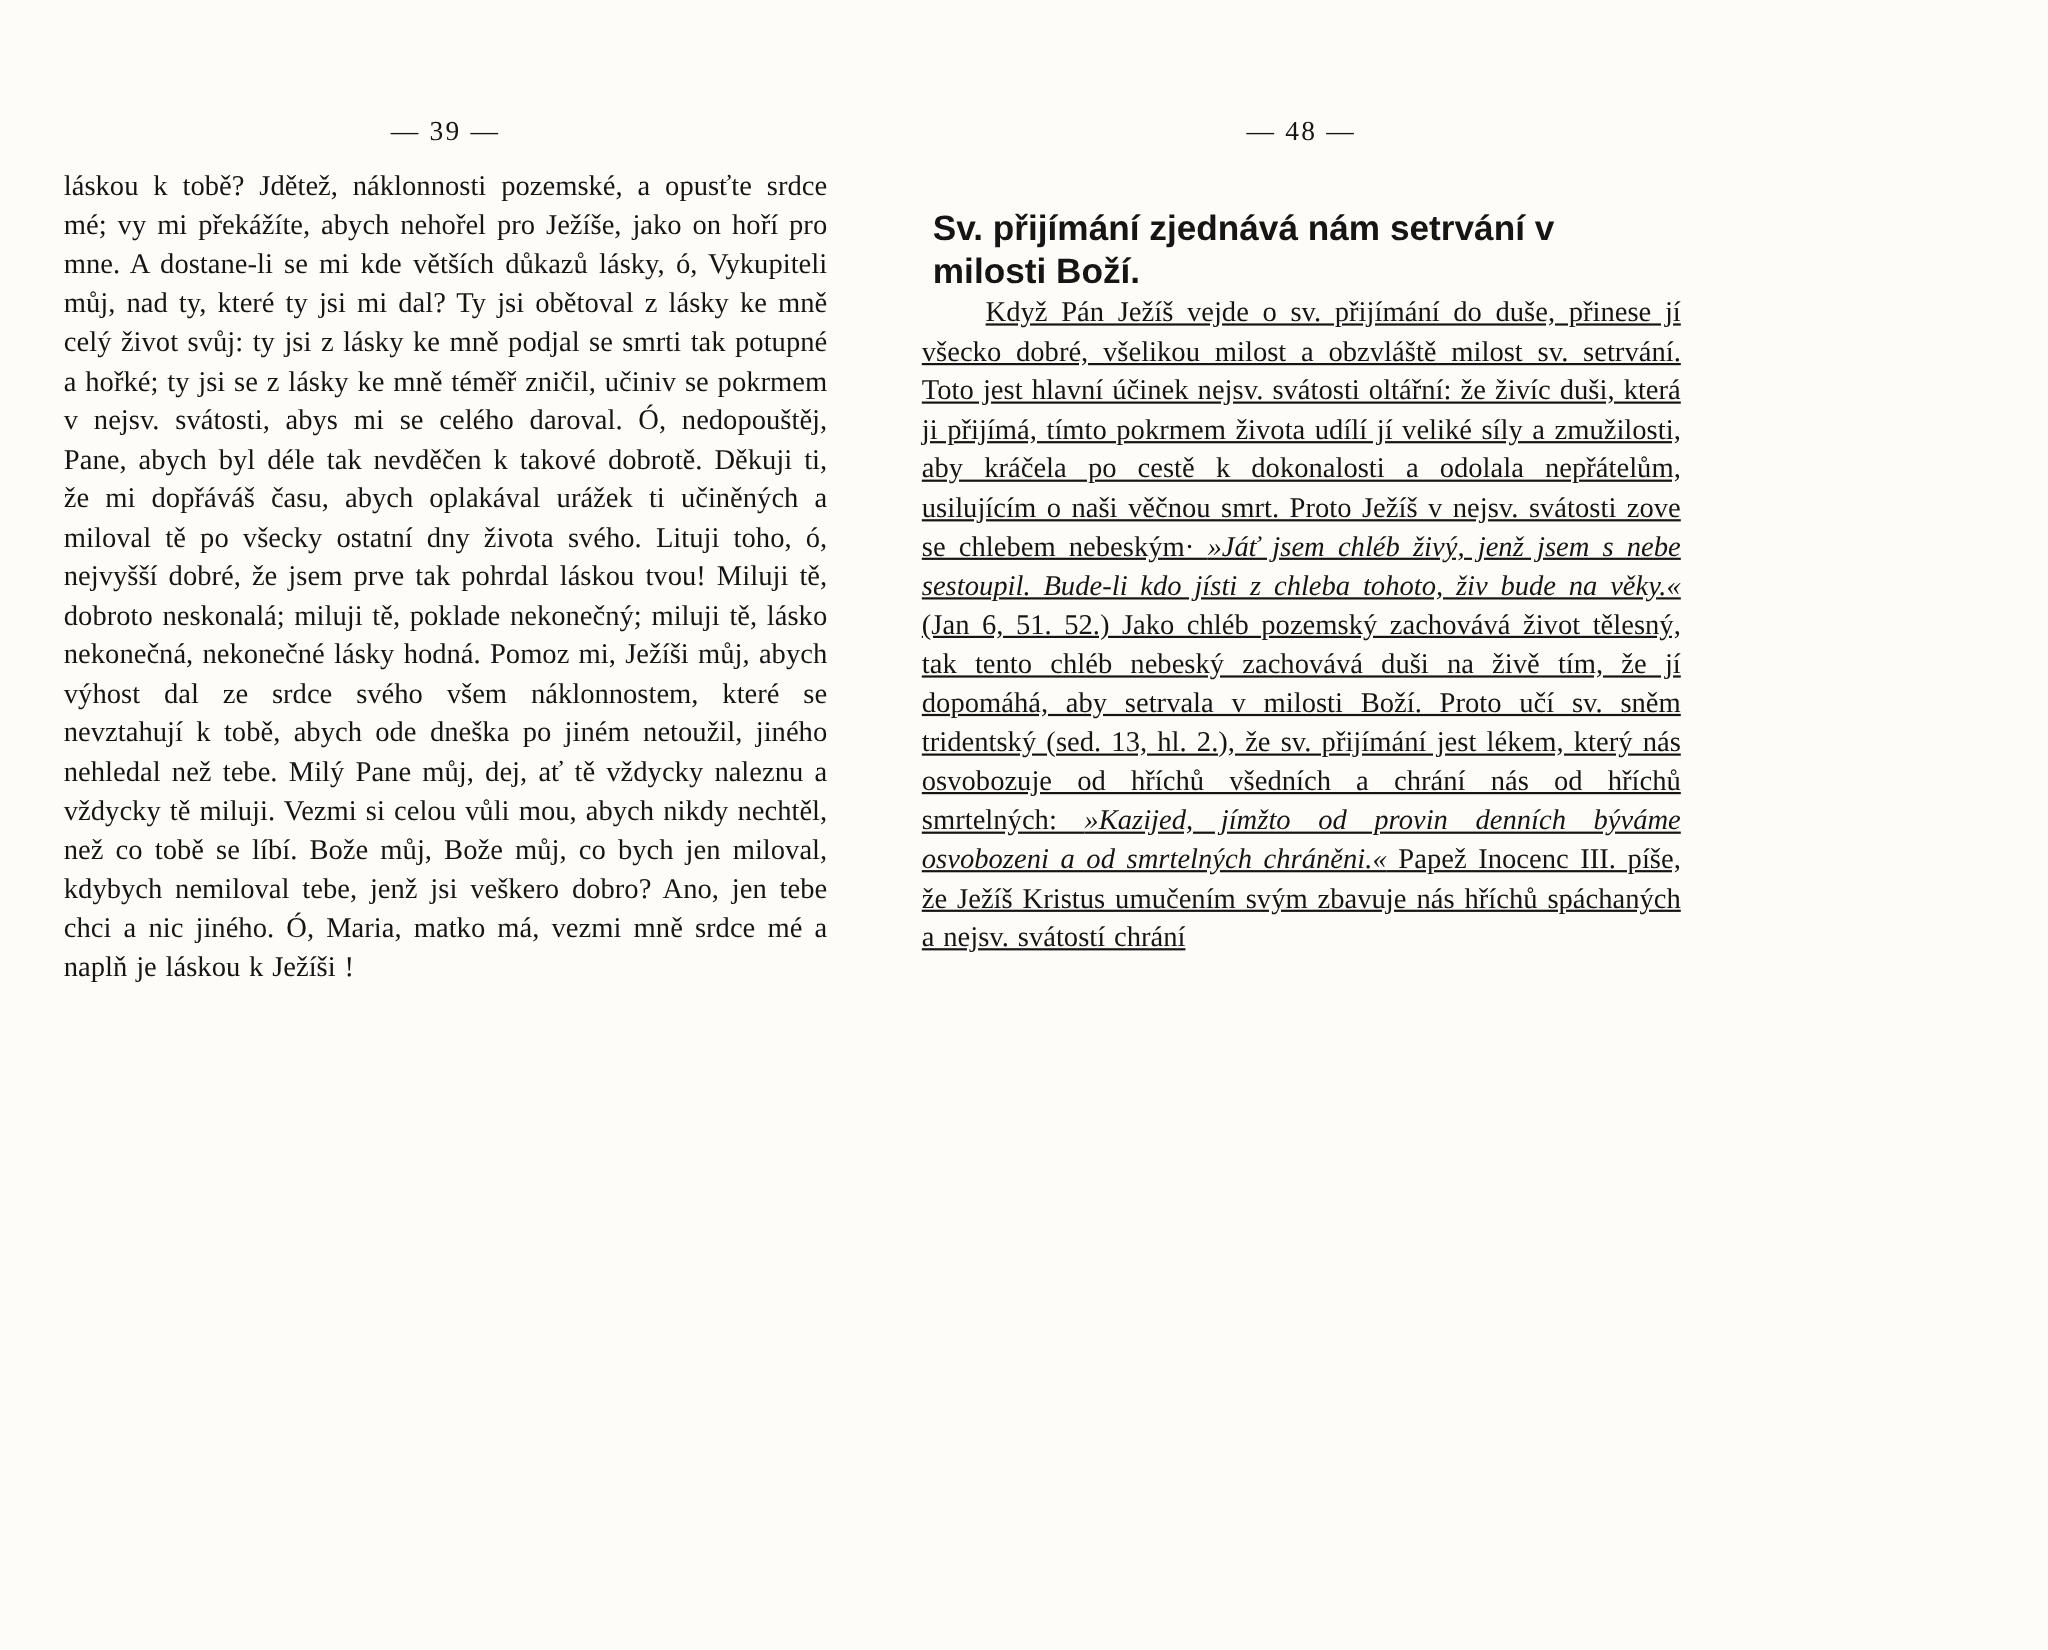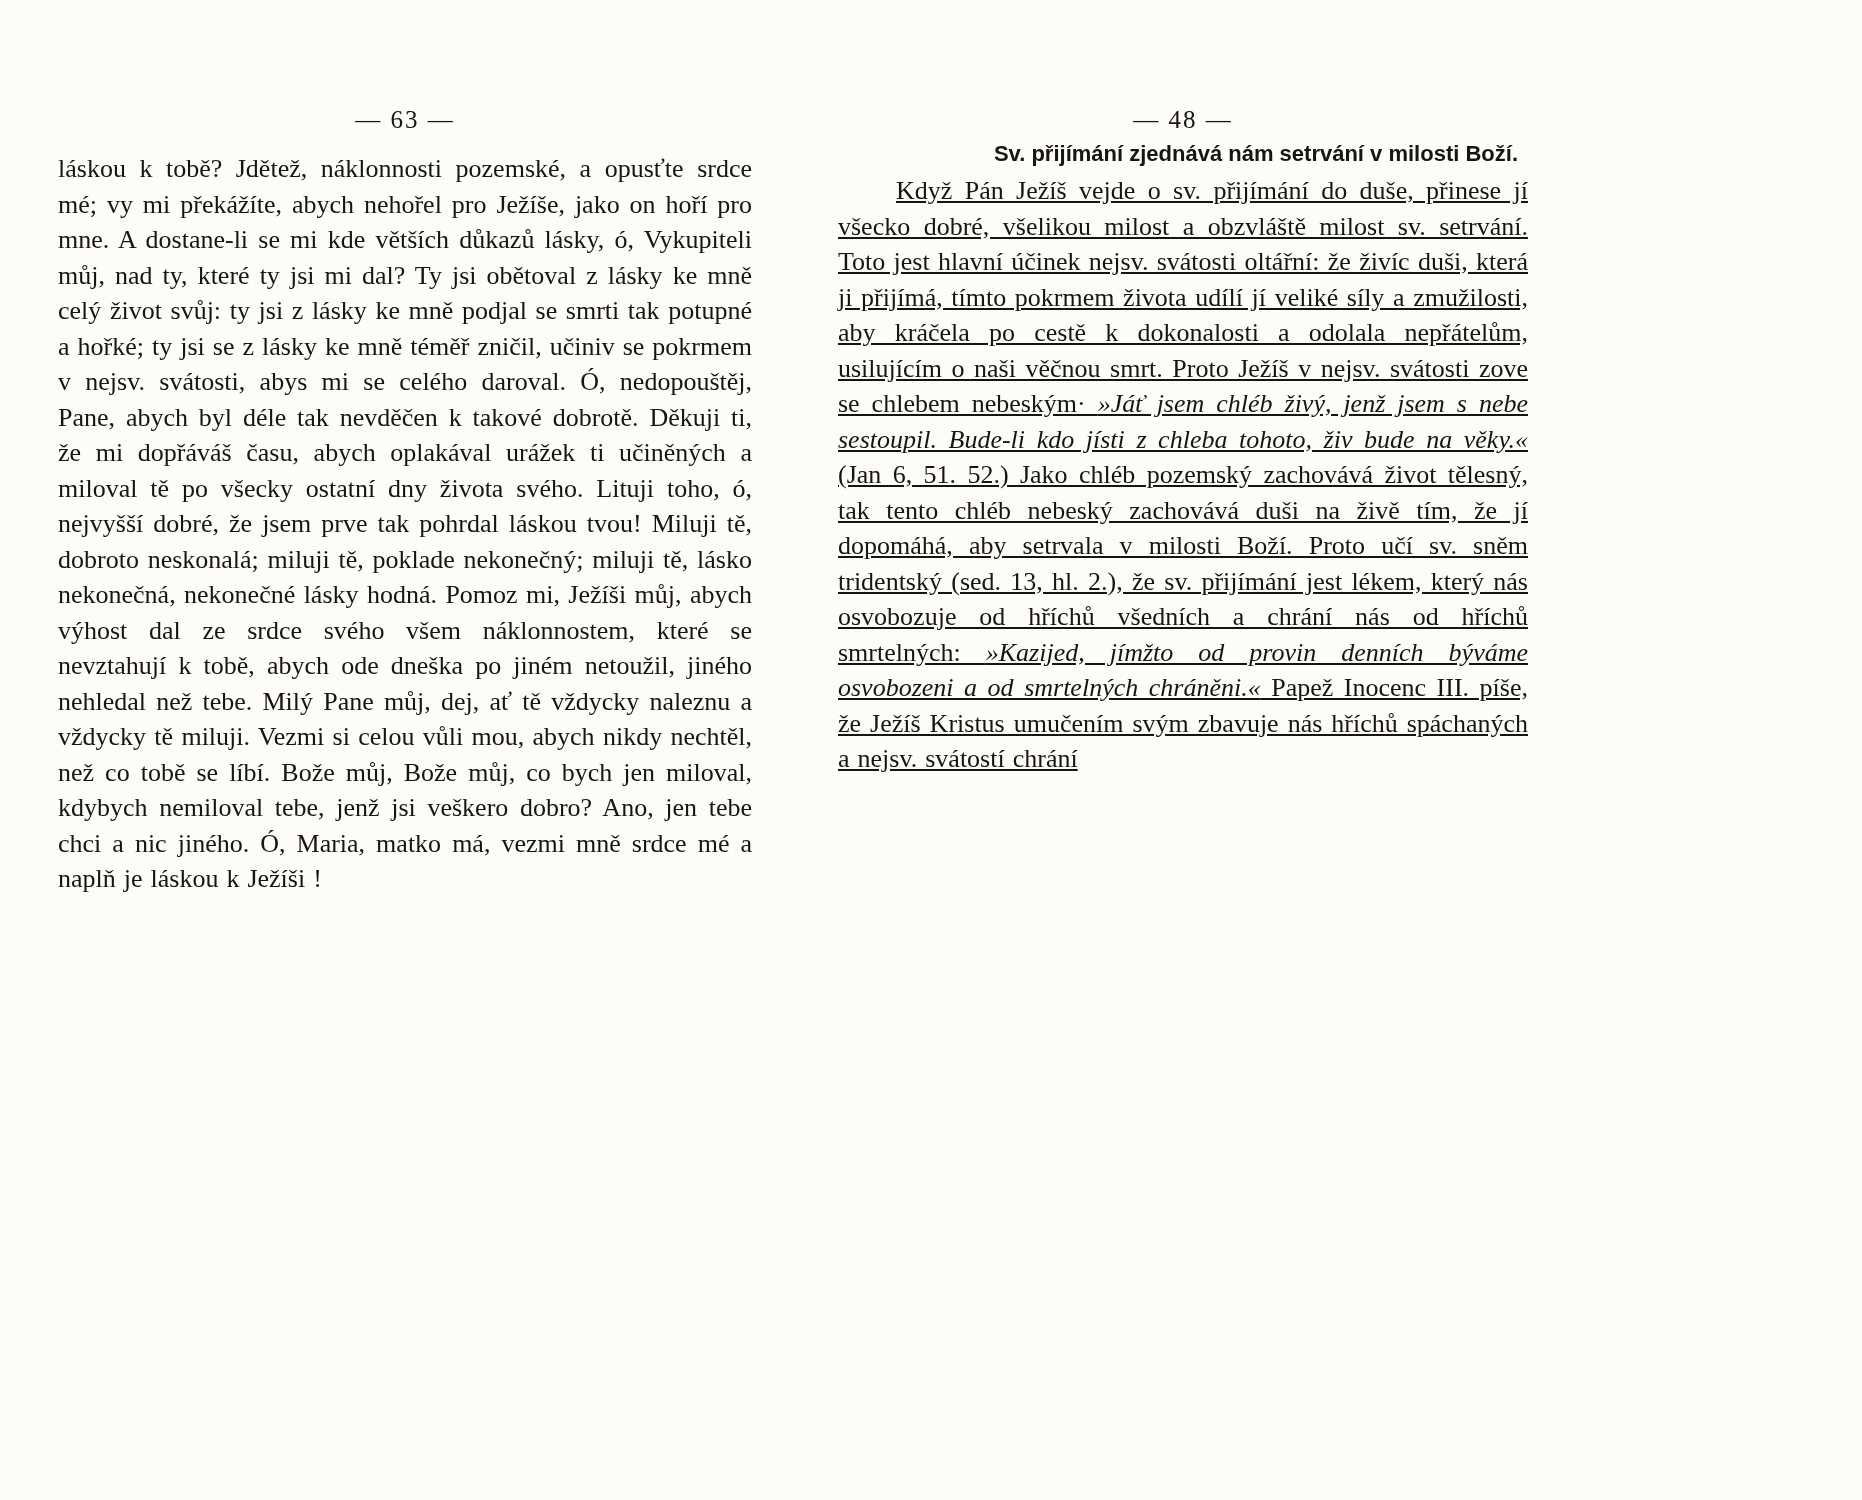--- a/index.html
+++ b/index.html
@@ -43,45 +43,46 @@
     margin-top: 17px;
   }
   .chapter-heading {
     margin-top: 50px;
     text-align: center;
     font-size: 26px;
     font-weight: 400;
     letter-spacing: 1.5px;
   }
   .section-title {
-    text-align: right;
+    margin-top: 54px;
+    text-align: left;
     font-family: "Liberation Sans", sans-serif;
     font-weight: 700;
-    font-size: 22px;
+    font-size: 32px;
     line-height: 39px;
     padding: 0 10px;
   }
   .right-page .body-text {
     text-decoration: underline;
   }
   p.para {
     margin: 0;
   }
   p.para.indent {
     text-indent: 58px;
   }
   .italic {
     font-style: italic;
   }
 </style>
 </head>
 <body>
 
 <div class="page left-page">
-  <div class="page-number">— 63 —</div>
+  <div class="page-number">— 39 —</div>
   <div class="body-text">
       <p class="para"><span>láskou k tobě? Jdětež, náklonnosti pozemské, a opusťte srdce mé; vy mi překážíte, abych nehořel pro Ježíše, jako on hoří pro mne. A dostane-li se mi kde větších důkazů lásky, ó, Vykupiteli můj, nad ty, které ty jsi mi dal? Ty jsi obětoval z lásky ke mně celý život svůj: ty jsi z lásky ke mně podjal se smrti tak potupné a hořké; ty jsi se z lásky ke mně téměř zničil, učiniv se pokrmem v nejsv. svátosti, abys mi se celého daroval. Ó, nedopouštěj, Pane, abych byl déle tak nevděčen k takové dobrotě. Děkuji ti, že mi dopřáváš času, abych oplakával urážek ti učiněných a miloval tě po všecky ostatní dny života svého. Lituji toho, ó, nejvyšší dobré, že jsem prve tak pohrdal láskou tvou! Miluji tě, dobroto neskonalá; miluji tě, poklade nekonečný; miluji tě, lásko nekonečná, nekonečné lásky hodná. Pomoz mi, Ježíši můj, abych výhost dal ze srdce svého všem náklonnostem, které se nevztahují k tobě, abych ode dneška po jiném netoužil, jiného nehledal než tebe. Milý Pane můj, dej, ať tě vždycky naleznu a vždycky tě miluji. Vezmi si celou vůli mou, abych nikdy nechtěl, než co tobě se líbí. Bože můj, Bože můj, co bych jen miloval, kdybych nemiloval tebe, jenž jsi veškero dobro? Ano, jen tebe chci a nic jiného. Ó, Maria, matko má, vezmi mně srdce mé a naplň je láskou k Ježíši !</span></p>
     </div>
 </div>
 
 <div class="page right-page">
   <div class="page-number">— 48 —</div>
   <div class="section-title">Sv. přijímání zjednává nám setrvání v milosti Boží.</div>
   <div class="body-text">
       <p class="para indent"><span>Když Pán Ježíš vejde o sv. přijímání do duše, přinese jí všecko dobré, všelikou milost a obzvláště milost sv. setrvání. Toto jest hlavní účinek nejsv. svátosti oltářní: že živíc duši, která ji přijímá, tímto pokrmem života udílí jí veliké síly a zmužilosti, aby kráčela po cestě k dokonalosti a odolala nepřátelům, usilujícím o naši věčnou smrt. Proto Ježíš v nejsv. svátosti zove se chlebem nebeským· </span><span class="italic">»Jáť jsem chléb živý, jenž jsem s nebe sestoupil. Bude-li kdo jísti z chleba tohoto, živ bude na věky.«</span><span> (Jan 6, 51. 52.) Jako chléb pozemský zachovává život tělesný, tak tento chléb nebeský zachovává duši na živě tím, že jí dopomáhá, aby setrvala v milosti Boží. Proto učí sv. sněm tridentský (sed. 13, hl. 2.), že sv. přijímání jest lékem, který nás osvobozuje od hříchů všedních a chrání nás od hříchů smrtelných: </span><span class="italic">»Kazijed, jímžto od provin denních býváme osvobozeni a od smrtelných chráněni.«</span><span> Papež Inocenc III. píše, že Ježíš Kristus umučením svým zbavuje nás hříchů spáchaných a nejsv. svátostí chrání</span></p>

